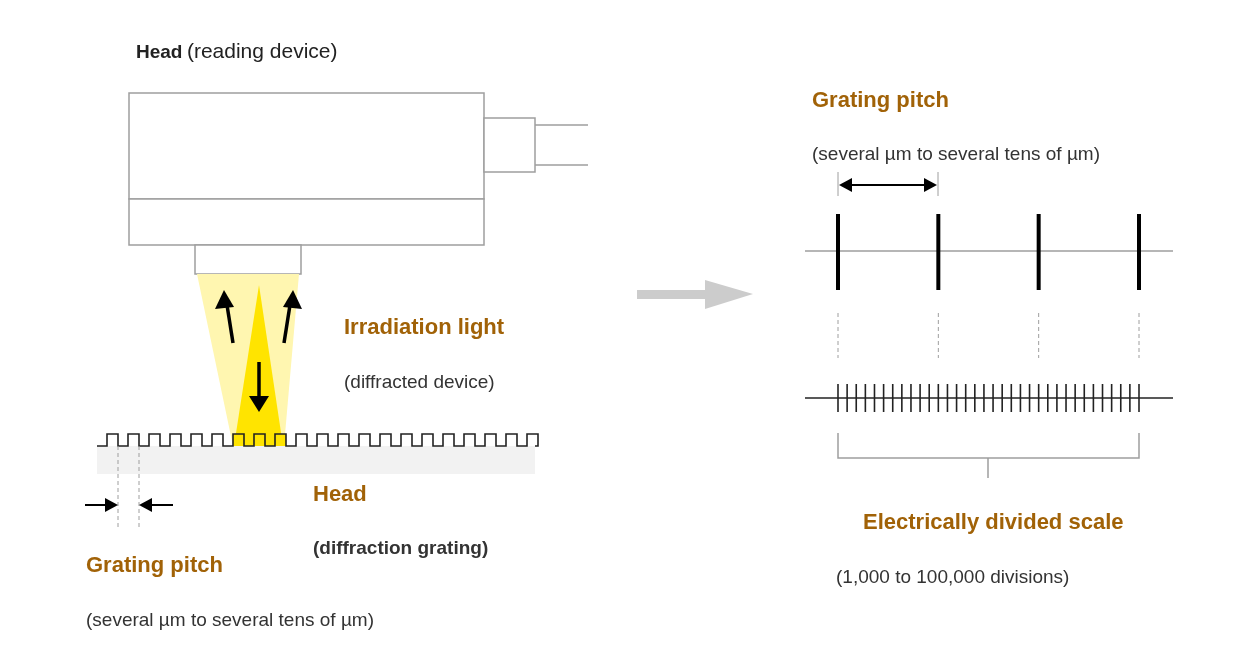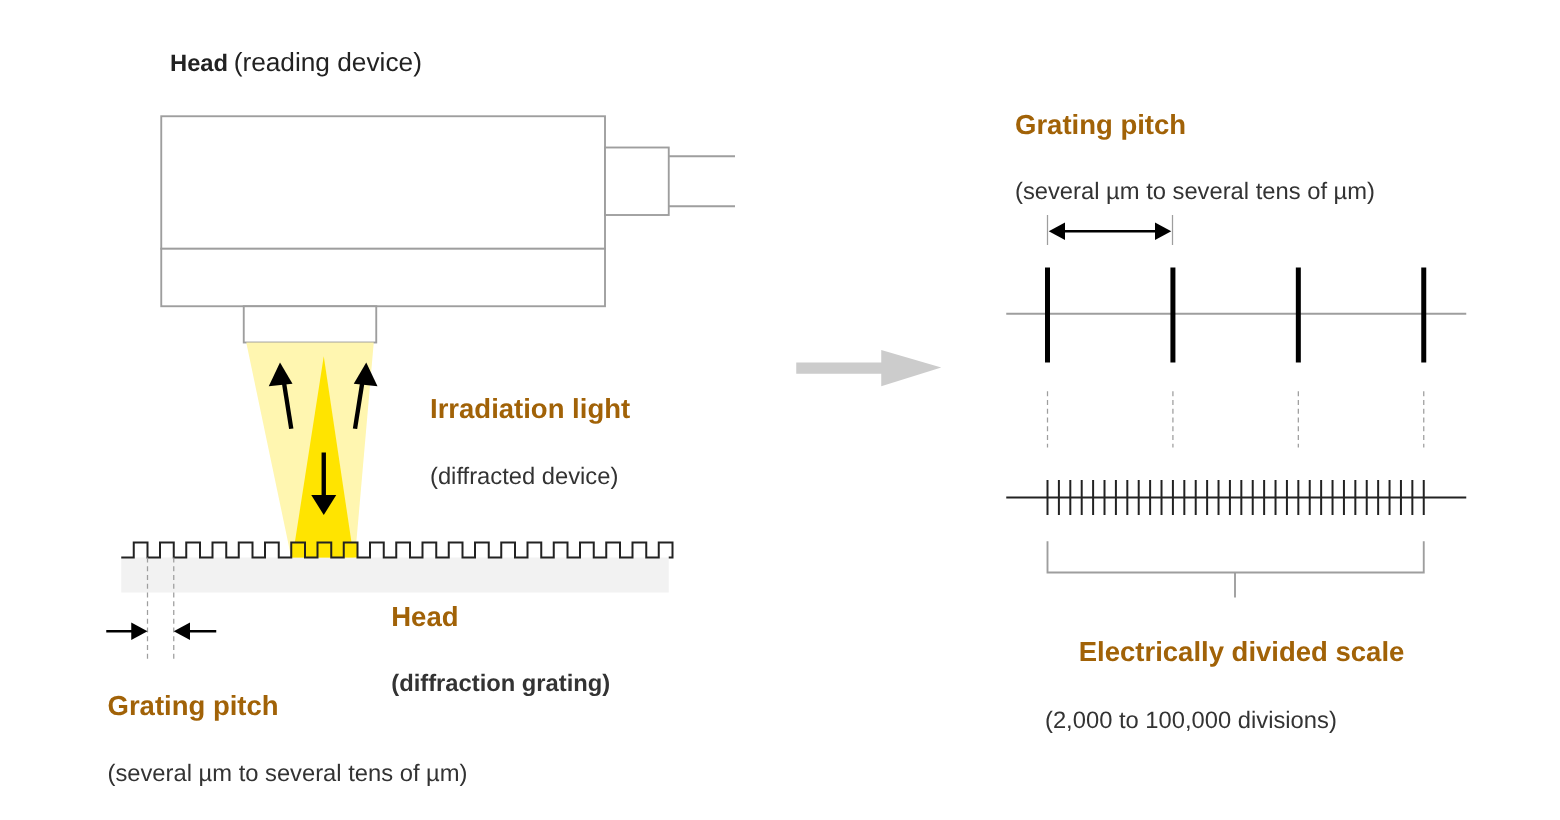--- a/index.html
+++ b/index.html
@@ -145,13 +145,13 @@
 </div>
 <div class="lbl bold irr">Irradiation light</div>
 <div class="lbl reg irr-sub">(diffracted device)</div>
 <div class="lbl bold scale">Head</div>
 <div class="lbl reg scale-sub">(diffraction grating)</div>
 <div class="lbl bold gp-left">Grating pitch</div>
 <div class="lbl reg gp-left-sub">(several µm to several tens of µm)</div>
 <div class="lbl bold gp-right">Grating pitch</div>
 <div class="lbl reg gp-right-sub">(several µm to several tens of µm)</div>
 <div class="lbl bold eds">Electrically divided scale</div>
-<div class="lbl reg eds-sub">(2,000 to 100,000 divisions)</div>
+<div class="lbl reg eds-sub">(1,000 to 100,000 divisions)</div>
 
 </body></html>

